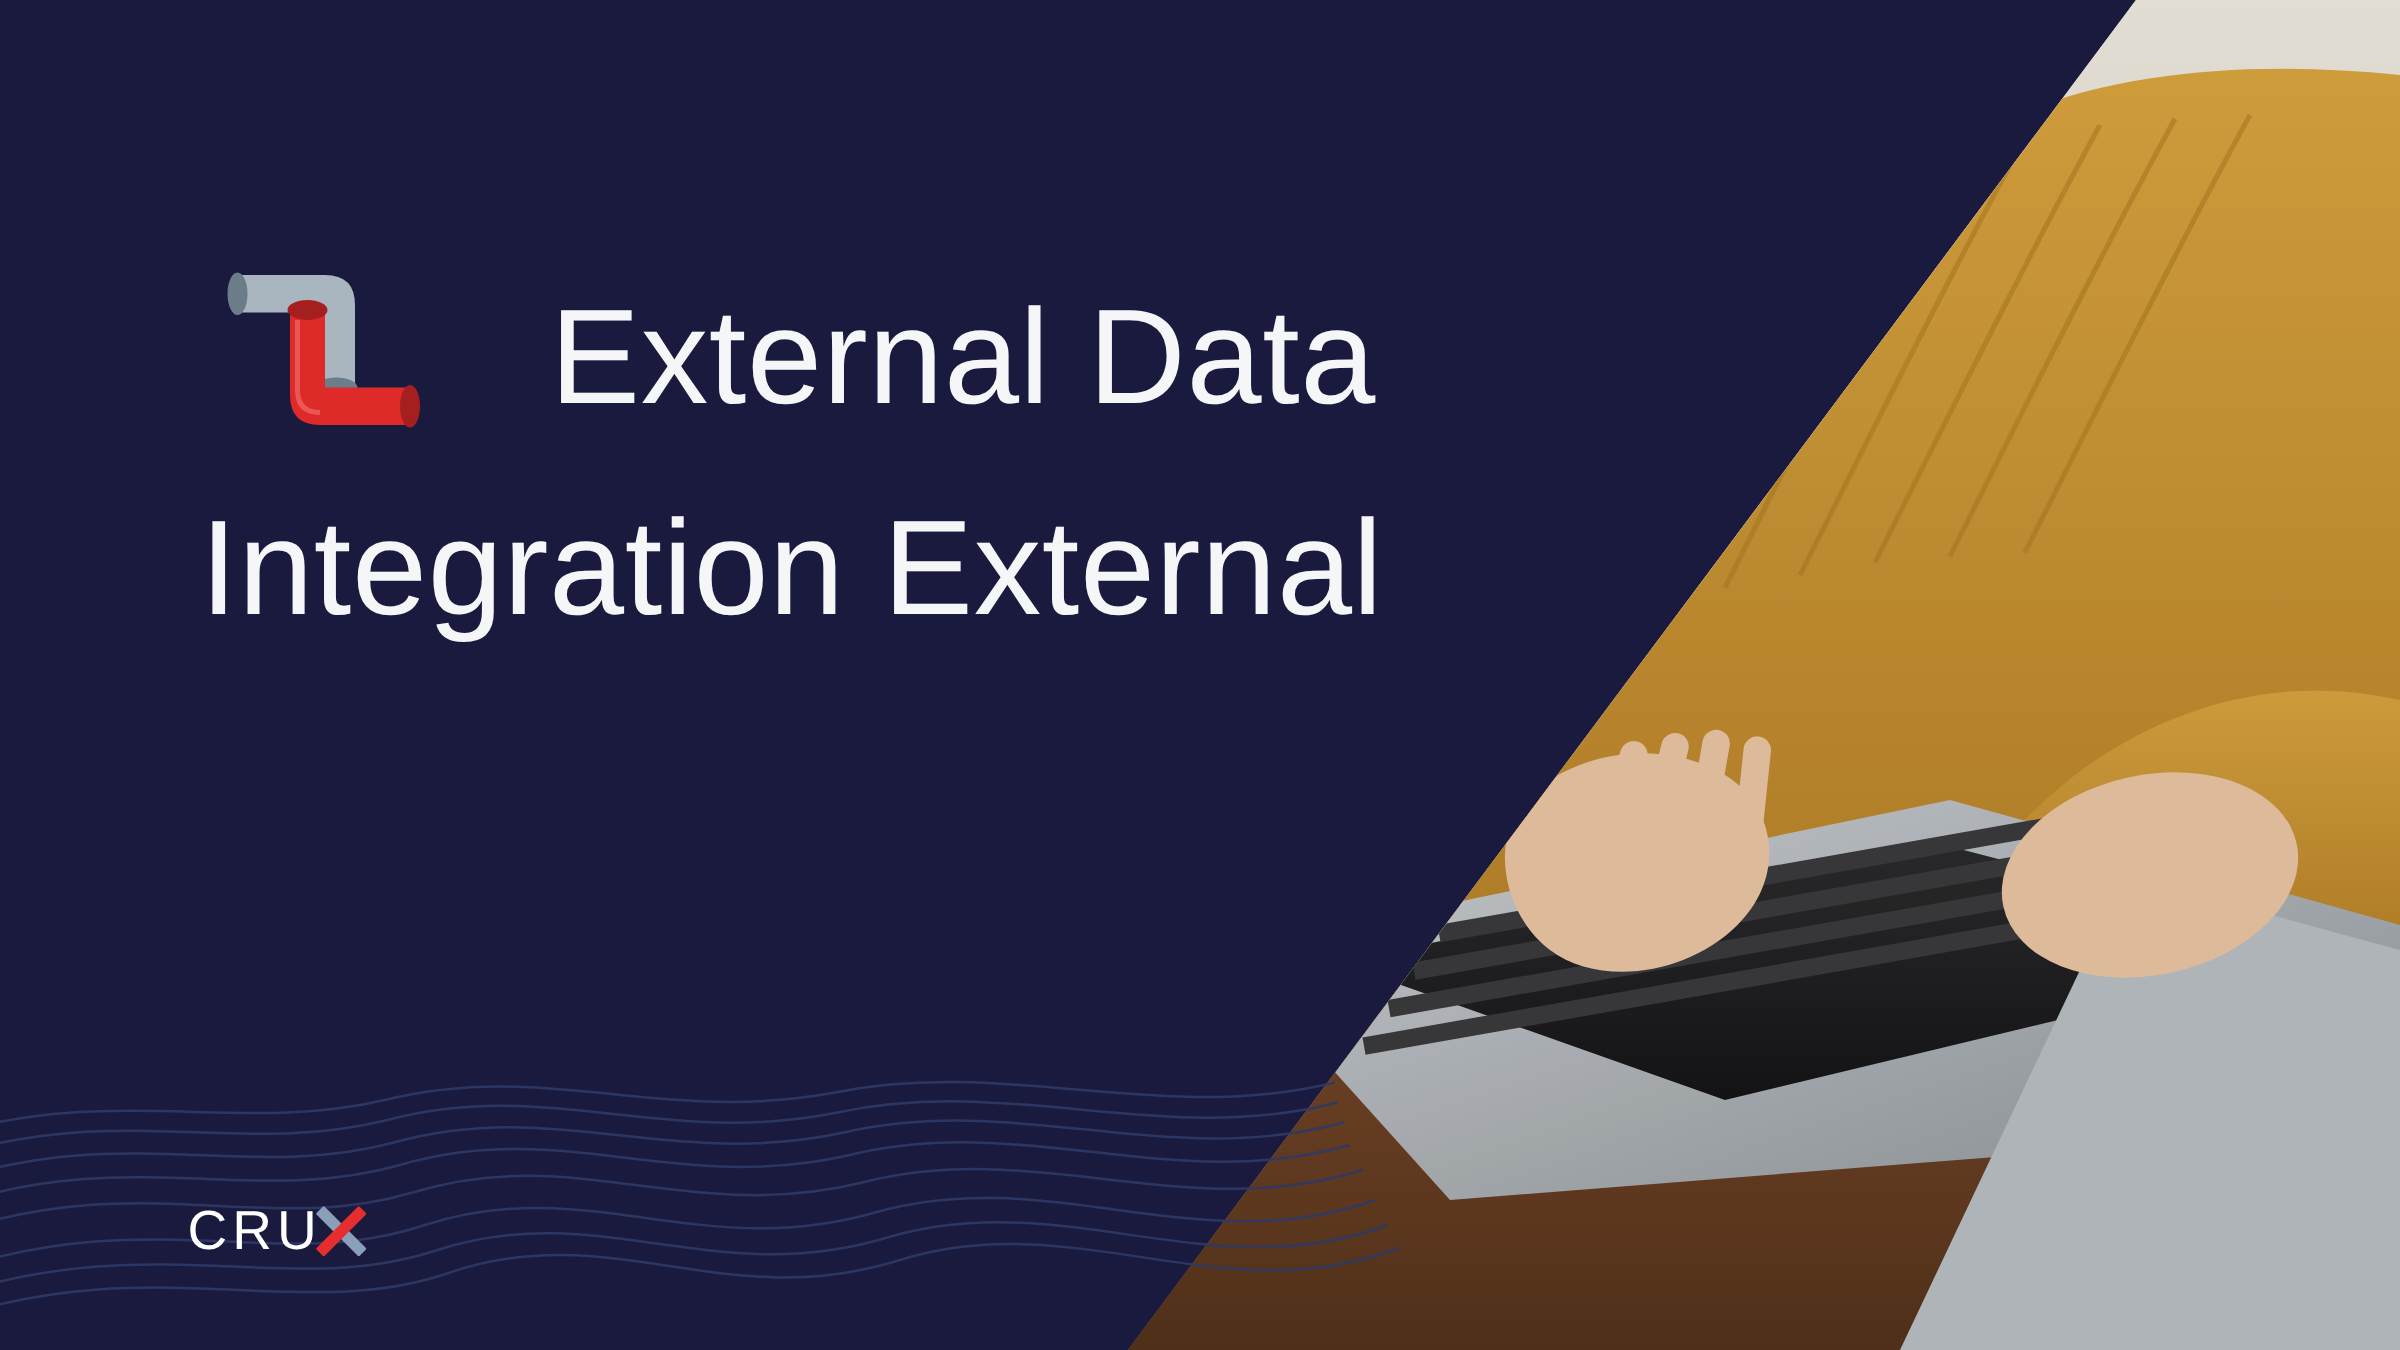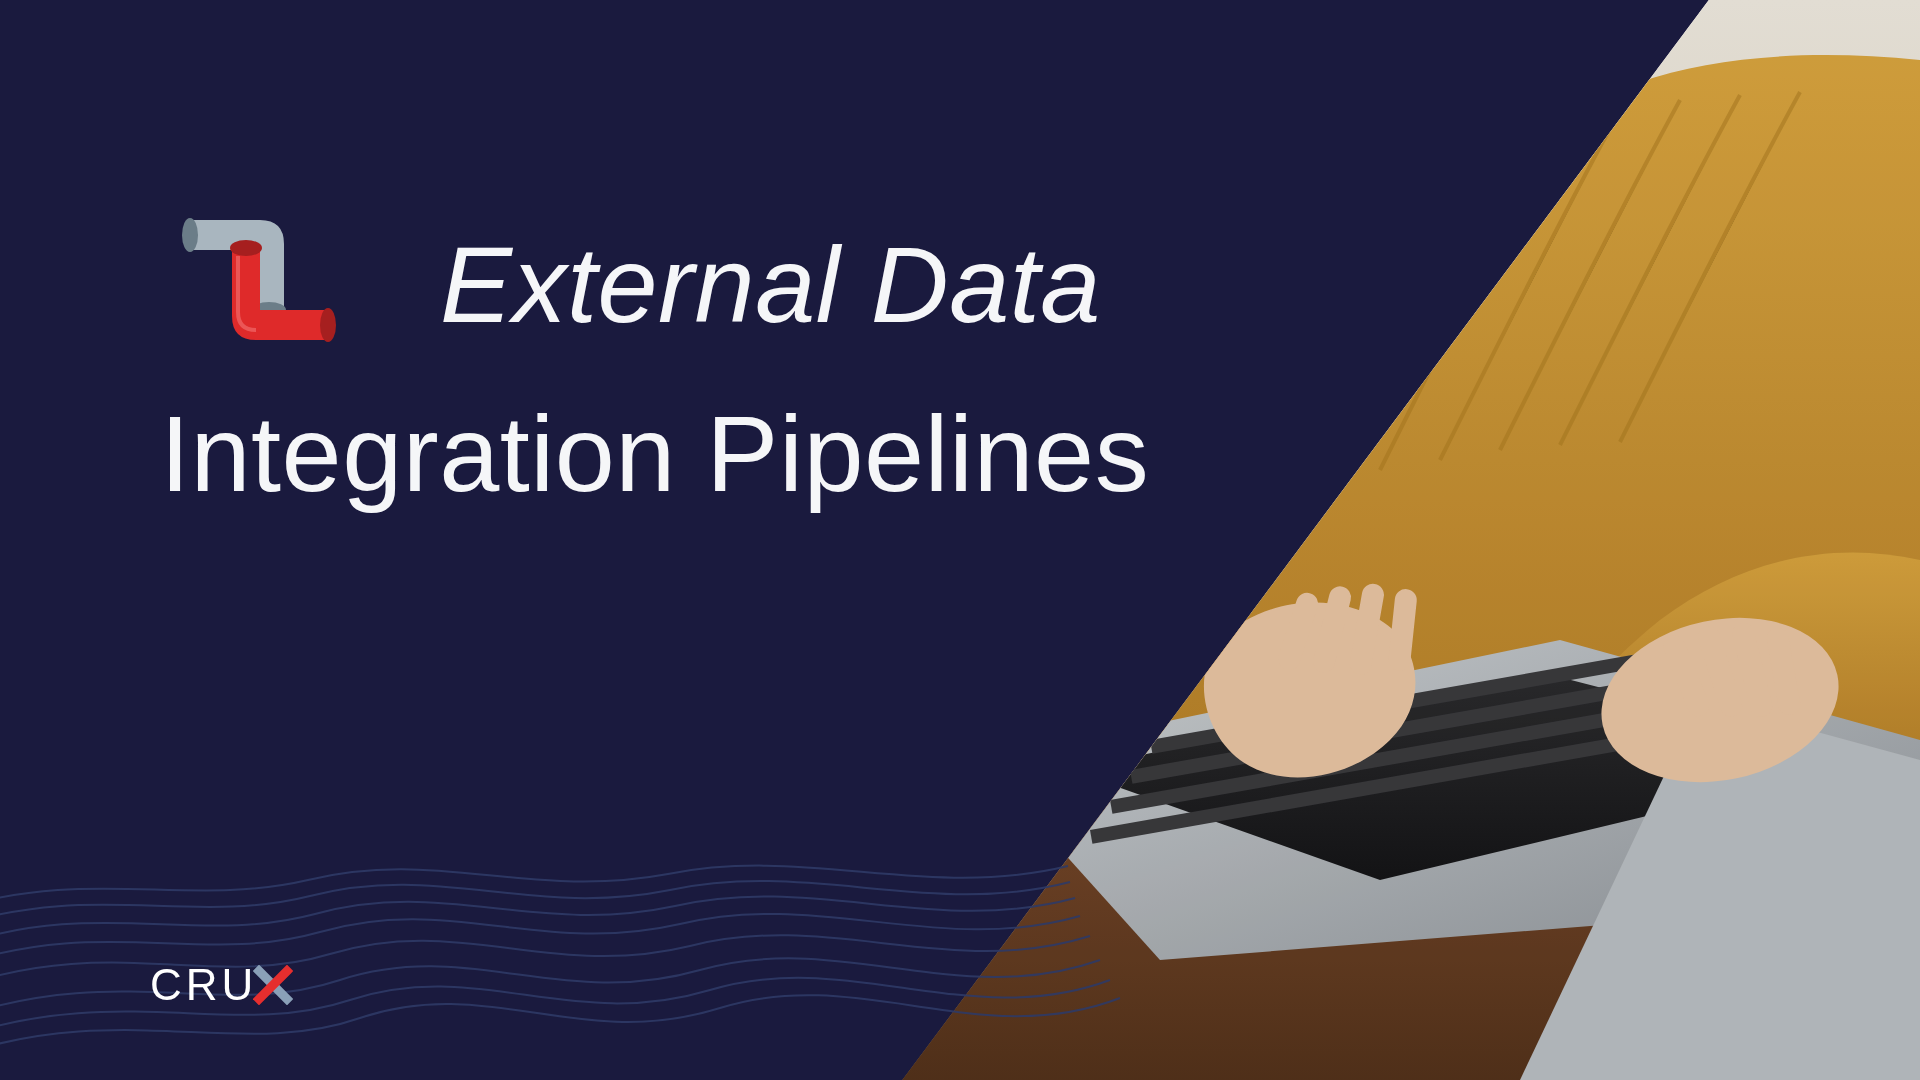--- a/index.html
+++ b/index.html
@@ -50,21 +50,20 @@
     position: absolute;
     top: 200px;
     left: 160px;
     width: 1160px;
     color: #f5f6f8;
   }
   .title-row1 {
     display: flex;
     align-items: center;
     gap: 80px;
-    font-style: italic;
   }
   .title-text {
     font-size: 108px;
     font-weight: 300;
     line-height: 1.55;
     letter-spacing: 0.5px;
   }
 
   .pipes-icon { width: 200px; height: 170px; flex-shrink: 0; }
 
@@ -194,21 +193,21 @@
         <g>
           <path d="M72 48 L72 116 Q72 140 96 140 L168 140 L168 110 L100 110 Q100 108 100 106 L100 48 Z" fill="#df2a2a"></path>
           <ellipse cx="86" cy="48" rx="16" ry="8" fill="#a61f1f"></ellipse>
           <ellipse cx="168" cy="125" rx="8" ry="17" fill="#a61f1f"></ellipse>
 
           <path d="M78 56 L78 112 Q78 130 96 130" stroke="#f06a6a" stroke-width="4" fill="none" opacity="0.7"></path>
         </g>
       </svg>
       <div class="title-text">External Data</div>
     </div>
-    <div class="title-text">Integration Pipelines</div>
+    <div class="title-text">Integration External</div>
   </div>
 
   <div class="logo">
     <span>CRU</span>
     <span class="xmark">
       <svg width="40" height="40" viewBox="0 0 40 40">
 
         <line x1="6" y1="6" x2="34" y2="34" stroke="#8aa0b8" stroke-width="9" stroke-linecap="square"></line>
 
         <line x1="34" y1="6" x2="6" y2="34" stroke="#e62e2e" stroke-width="9" stroke-linecap="square"></line>

